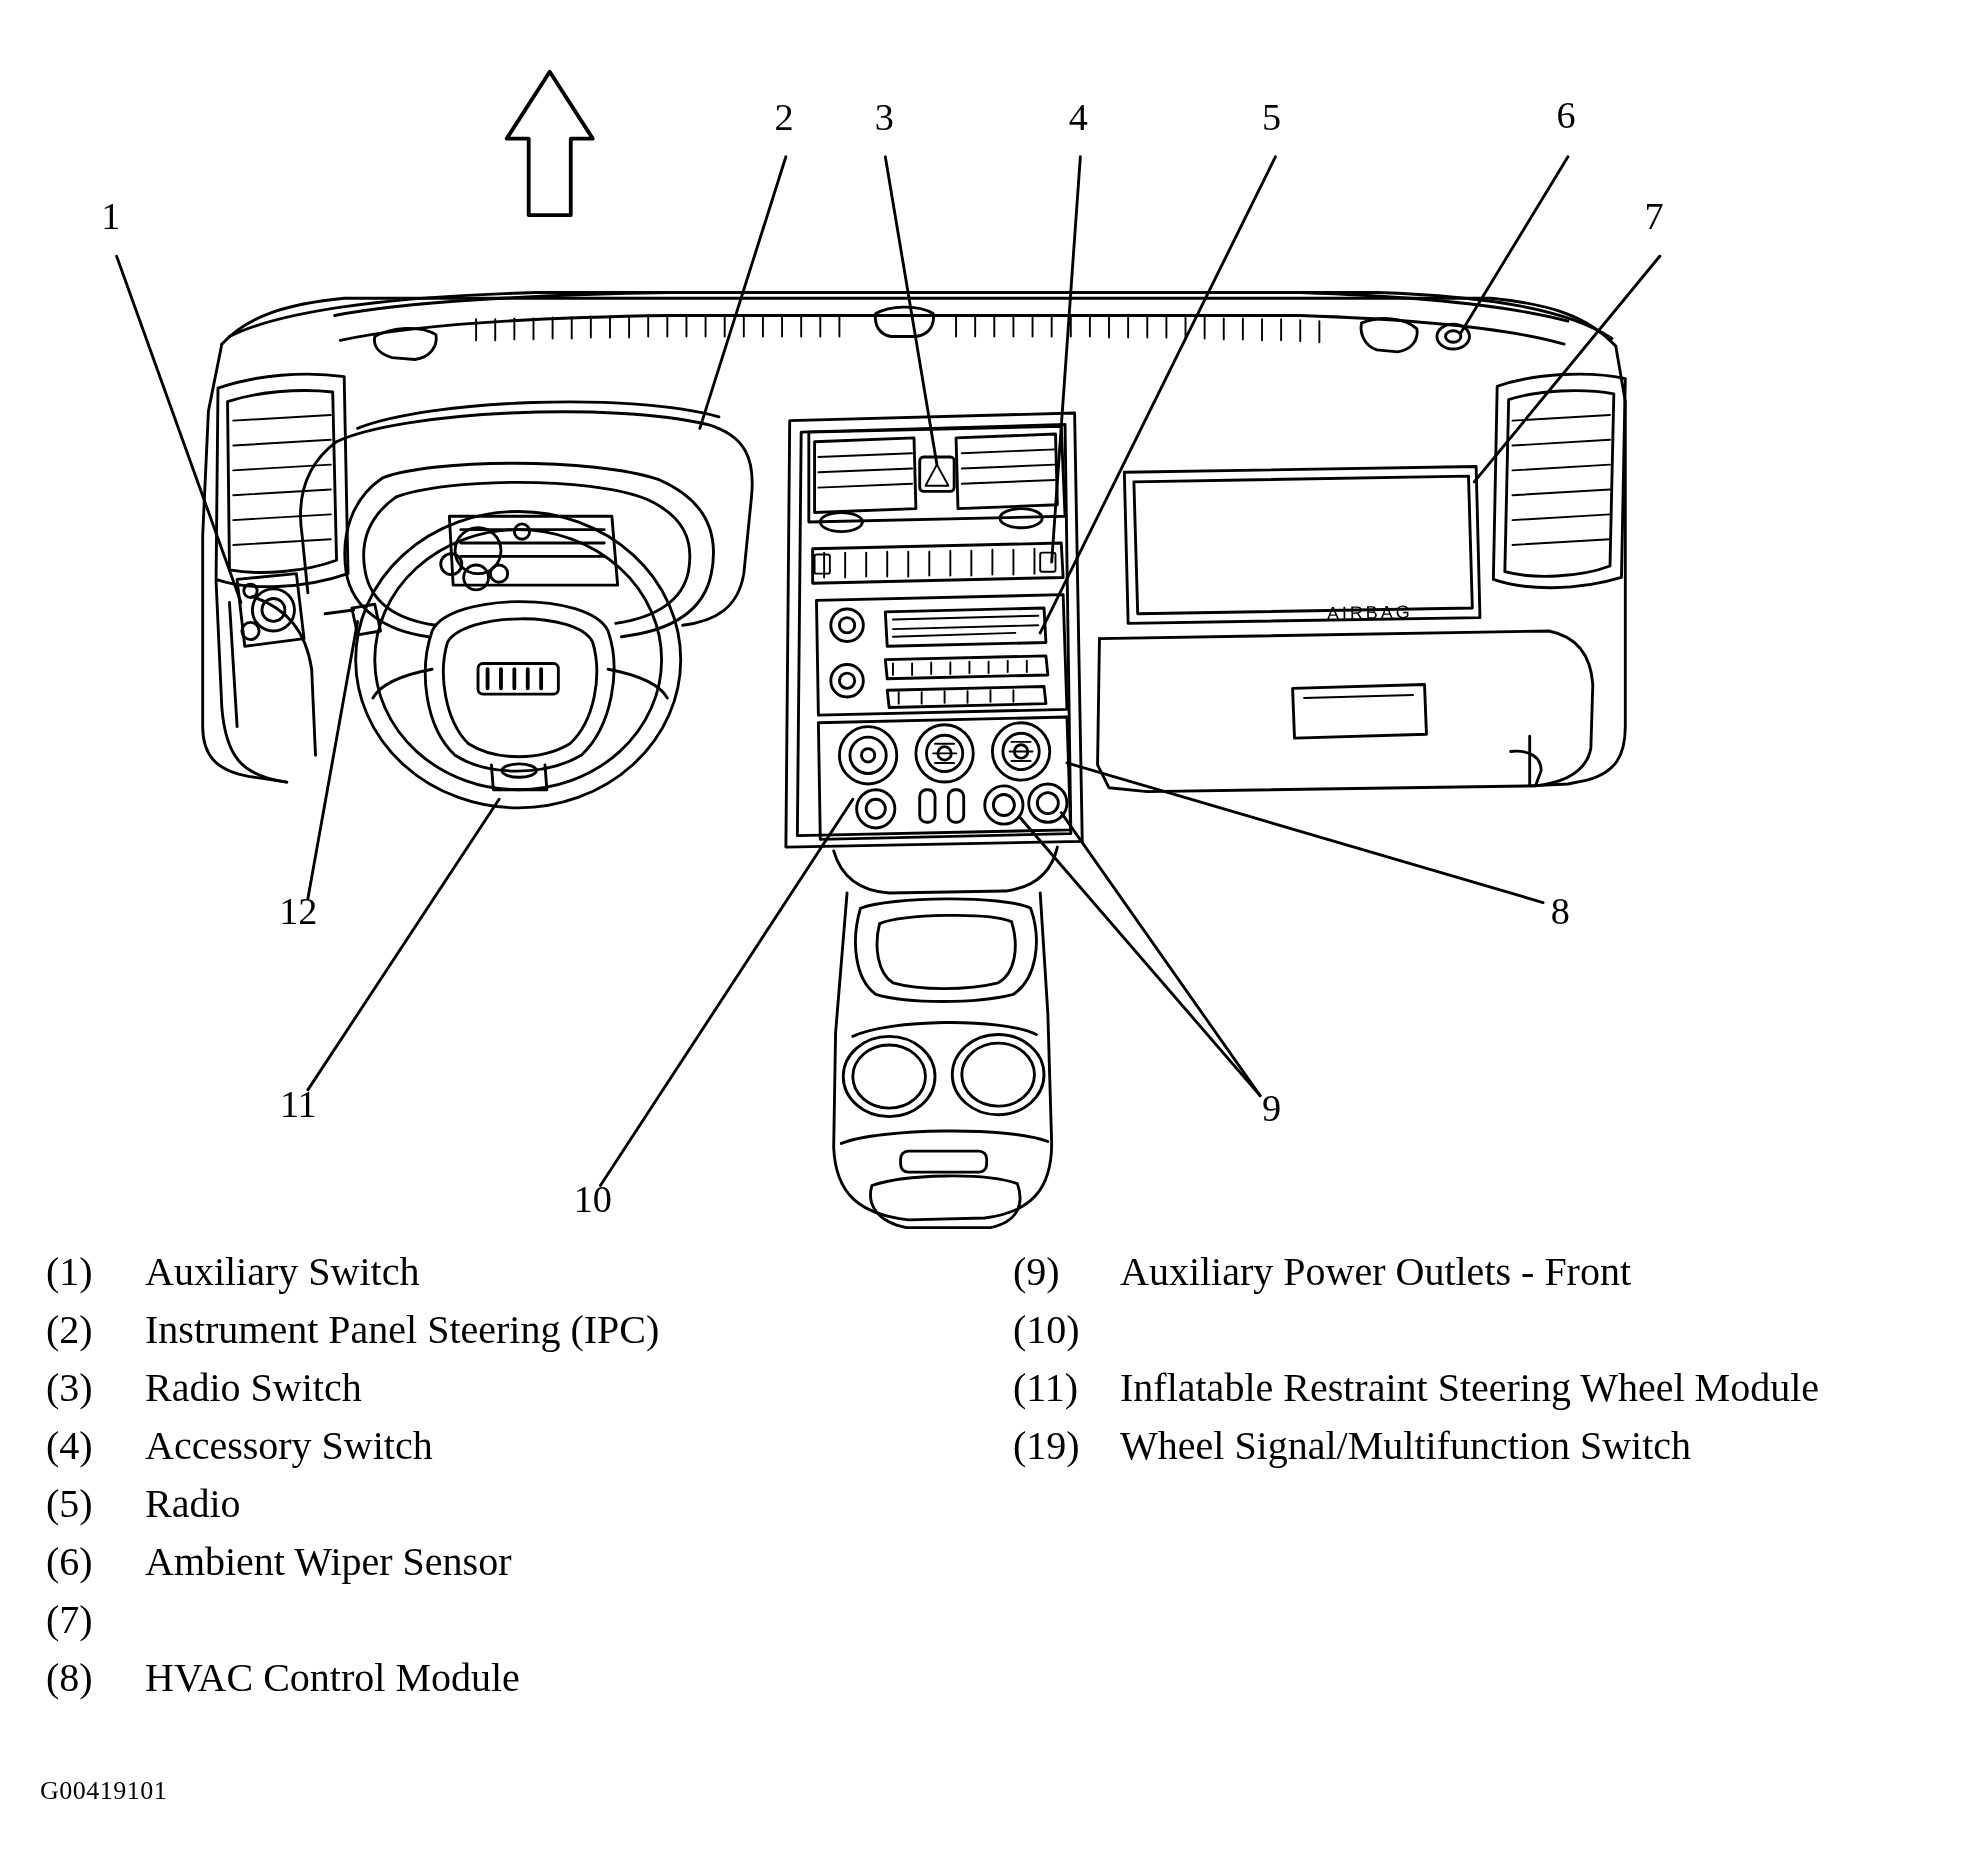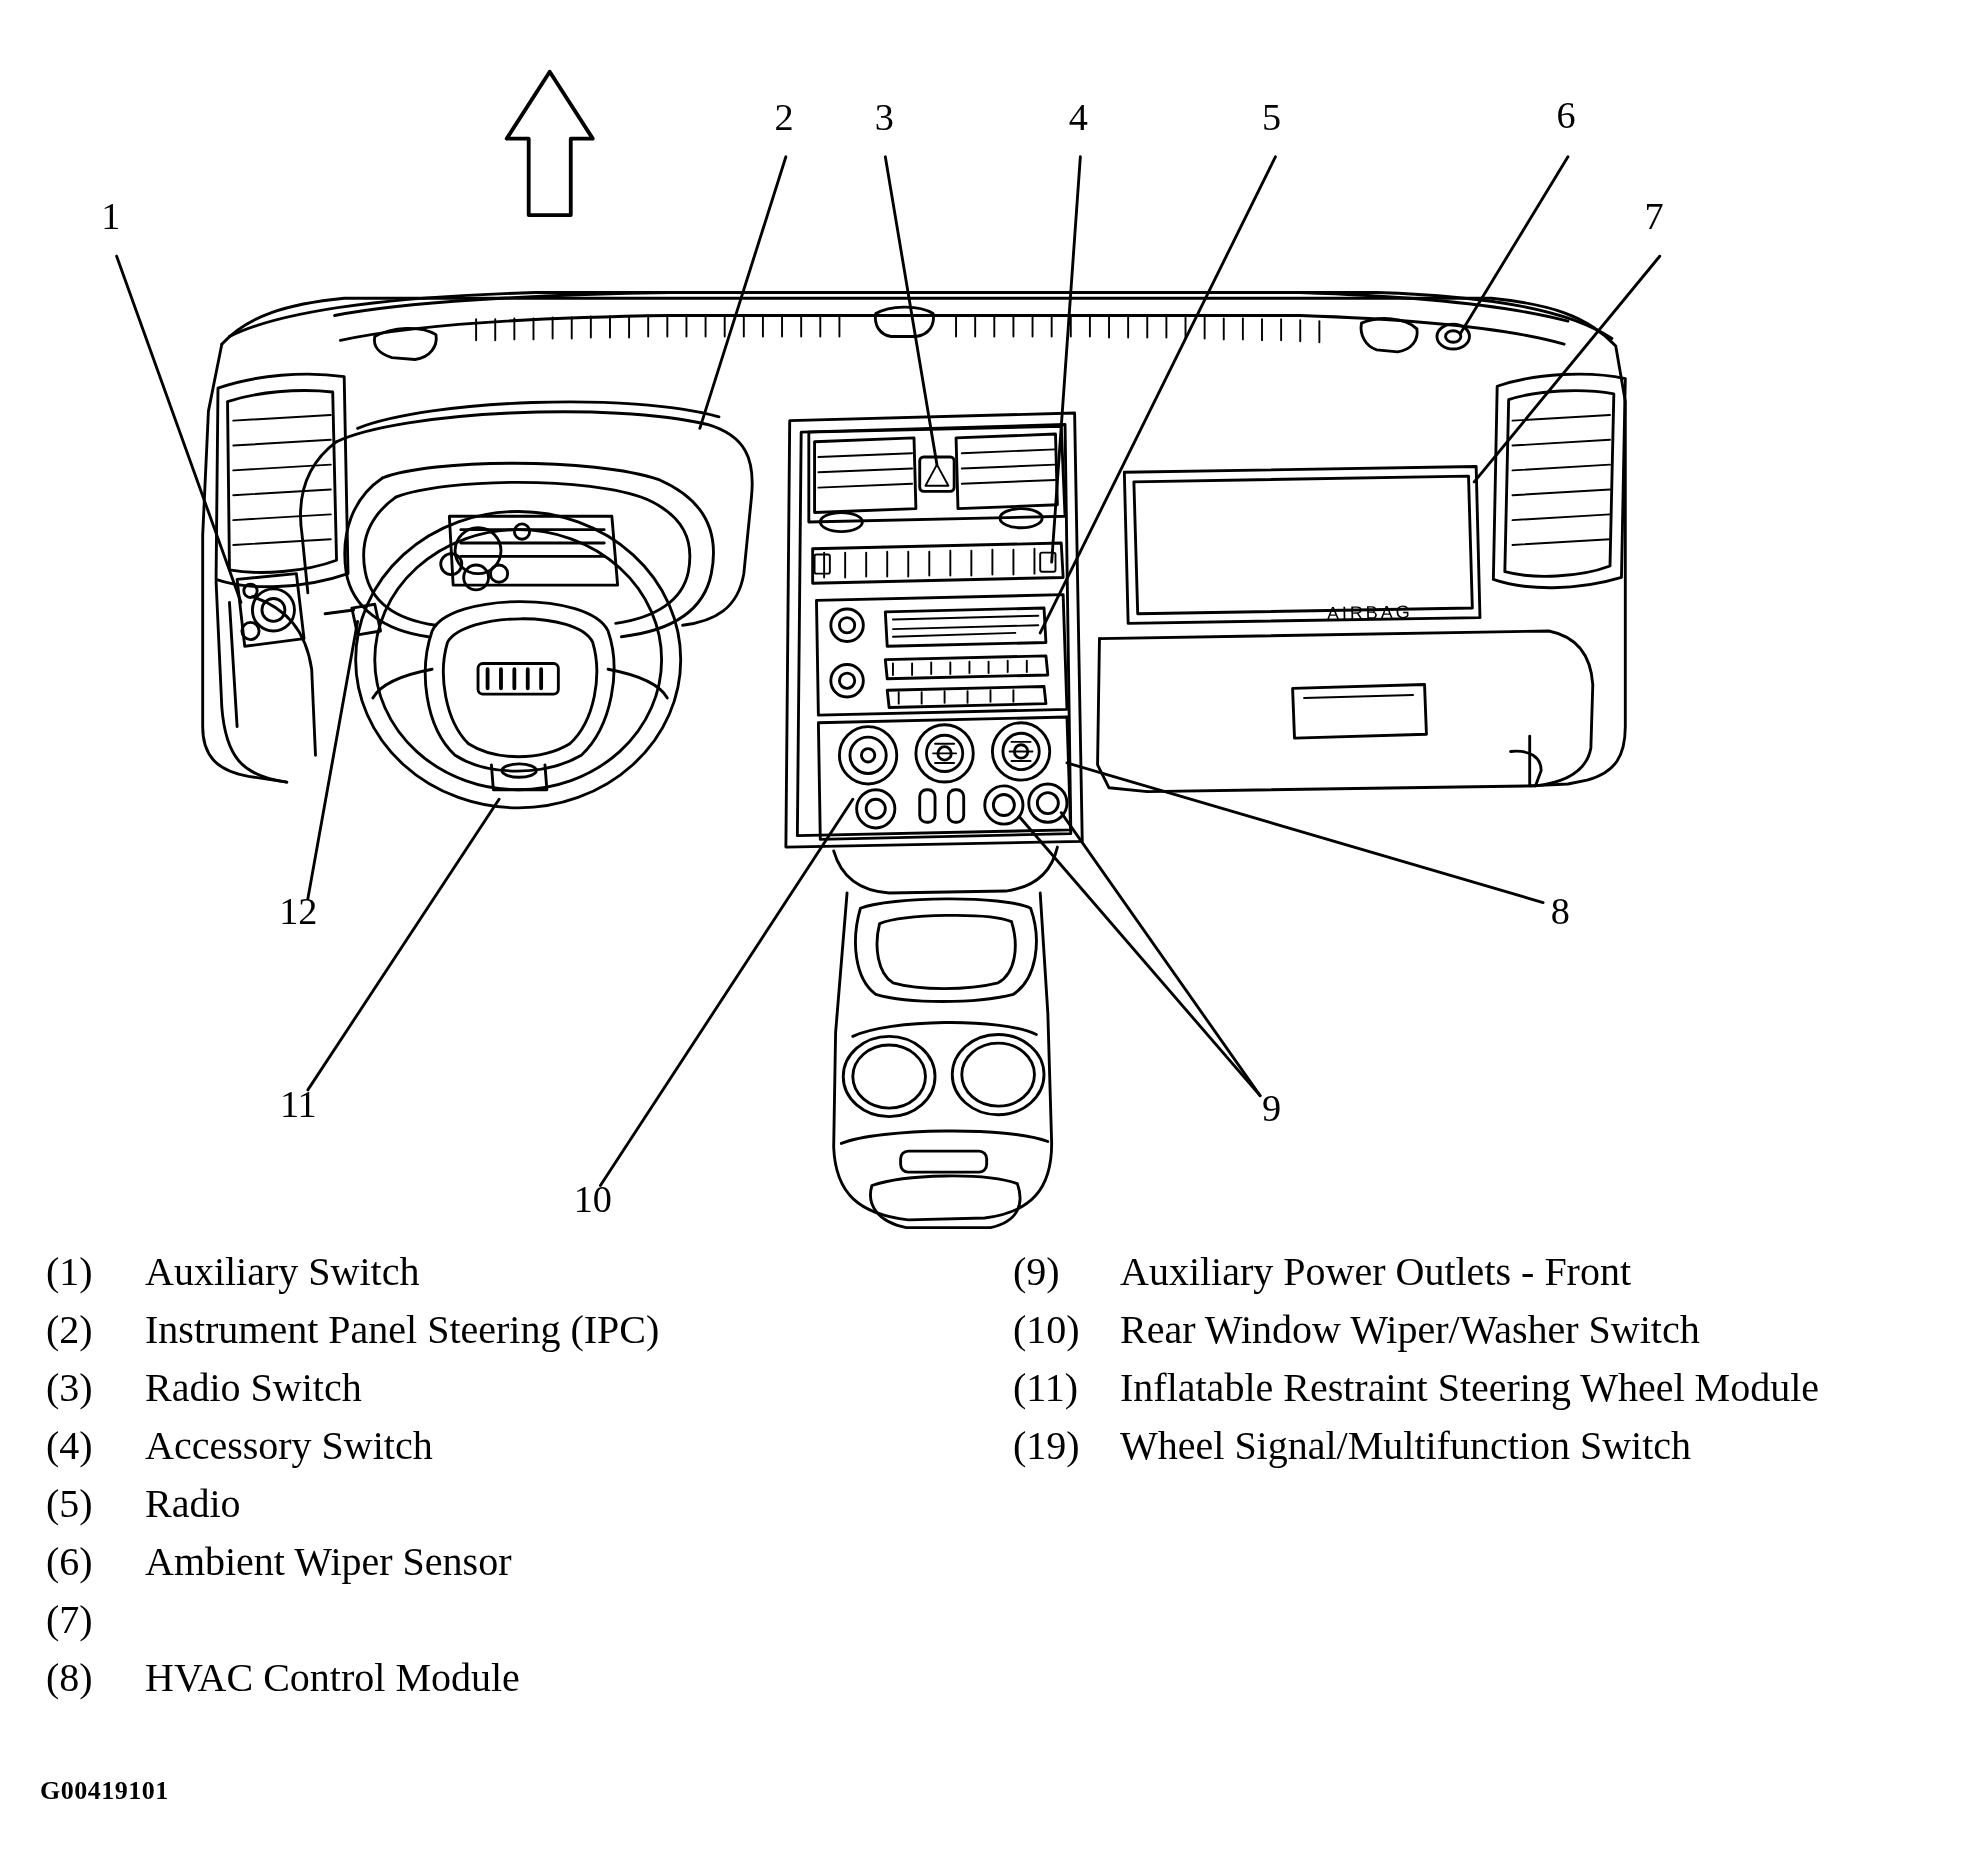--- a/index.html
+++ b/index.html
@@ -64,21 +64,20 @@
   .legend-label {
     display: inline-block;
   }
   #figure-id {
     position: absolute;
     left: 40px;
     top: 1776px;
     font-family: "Liberation Serif", serif;
     font-size: 26px;
     letter-spacing: 0.5px;
-    font-weight: bold;
   }
 </style>
 </head>
 <body>
 
 <div id="diagram-wrap">
   <svg id="diagram-svg" width="1980" height="1262" viewBox="0 0 2071 1320" xmlns="http://www.w3.org/2000/svg">
     <g fill="none" stroke="#000" stroke-width="3" stroke-linejoin="round" stroke-linecap="round">
 
       <g>
@@ -369,21 +368,20 @@
     </div>
   </div>
 
   <div class="legend-col" id="legend-col-right">
     <div class="legend-row">
       <span class="legend-num">(9)</span>
       <span class="legend-label">Auxiliary Power Outlets - Front</span>
     </div>
     <div class="legend-row">
       <span class="legend-num">(10)</span>
-      <span class="legend-label">Rear Window Wiper/Washer Switch</span>
     </div>
     <div class="legend-row">
       <span class="legend-num">(11)</span>
       <span class="legend-label">Inflatable Restraint Steering Wheel Module</span>
     </div>
     <div class="legend-row">
       <span class="legend-num">(19)</span>
       <span class="legend-label">Wheel Signal/Multifunction Switch</span>
     </div>
   </div>

